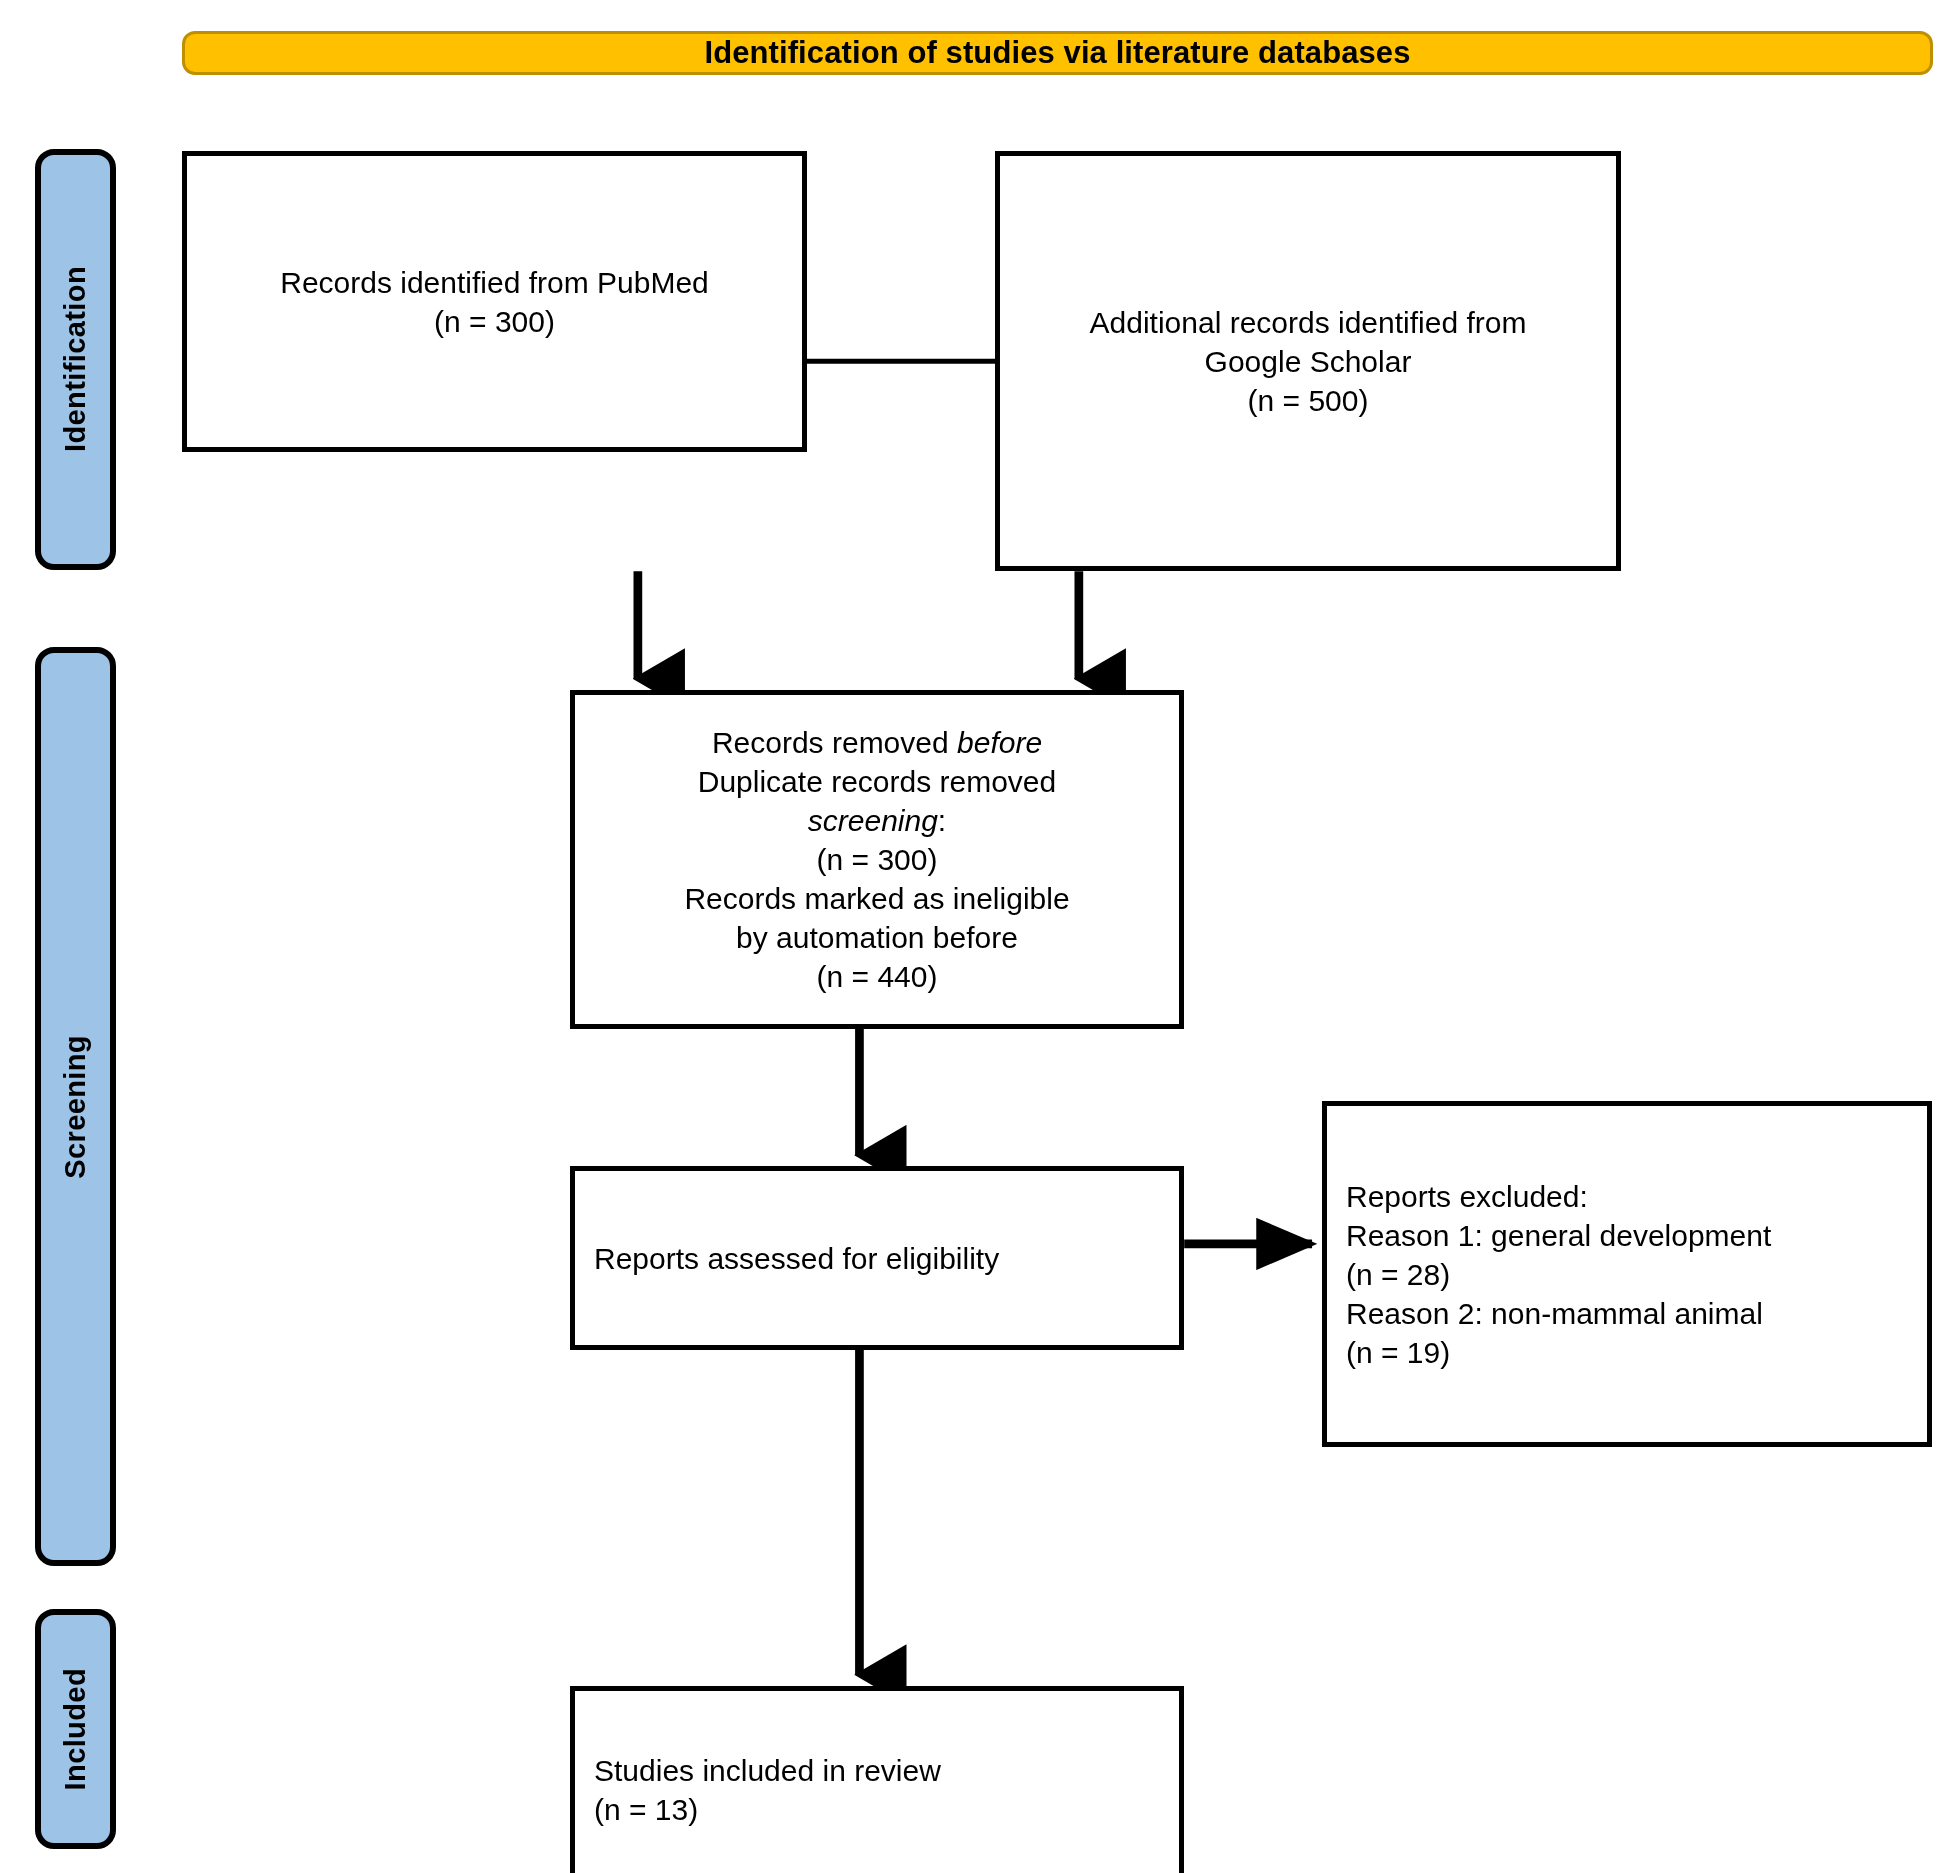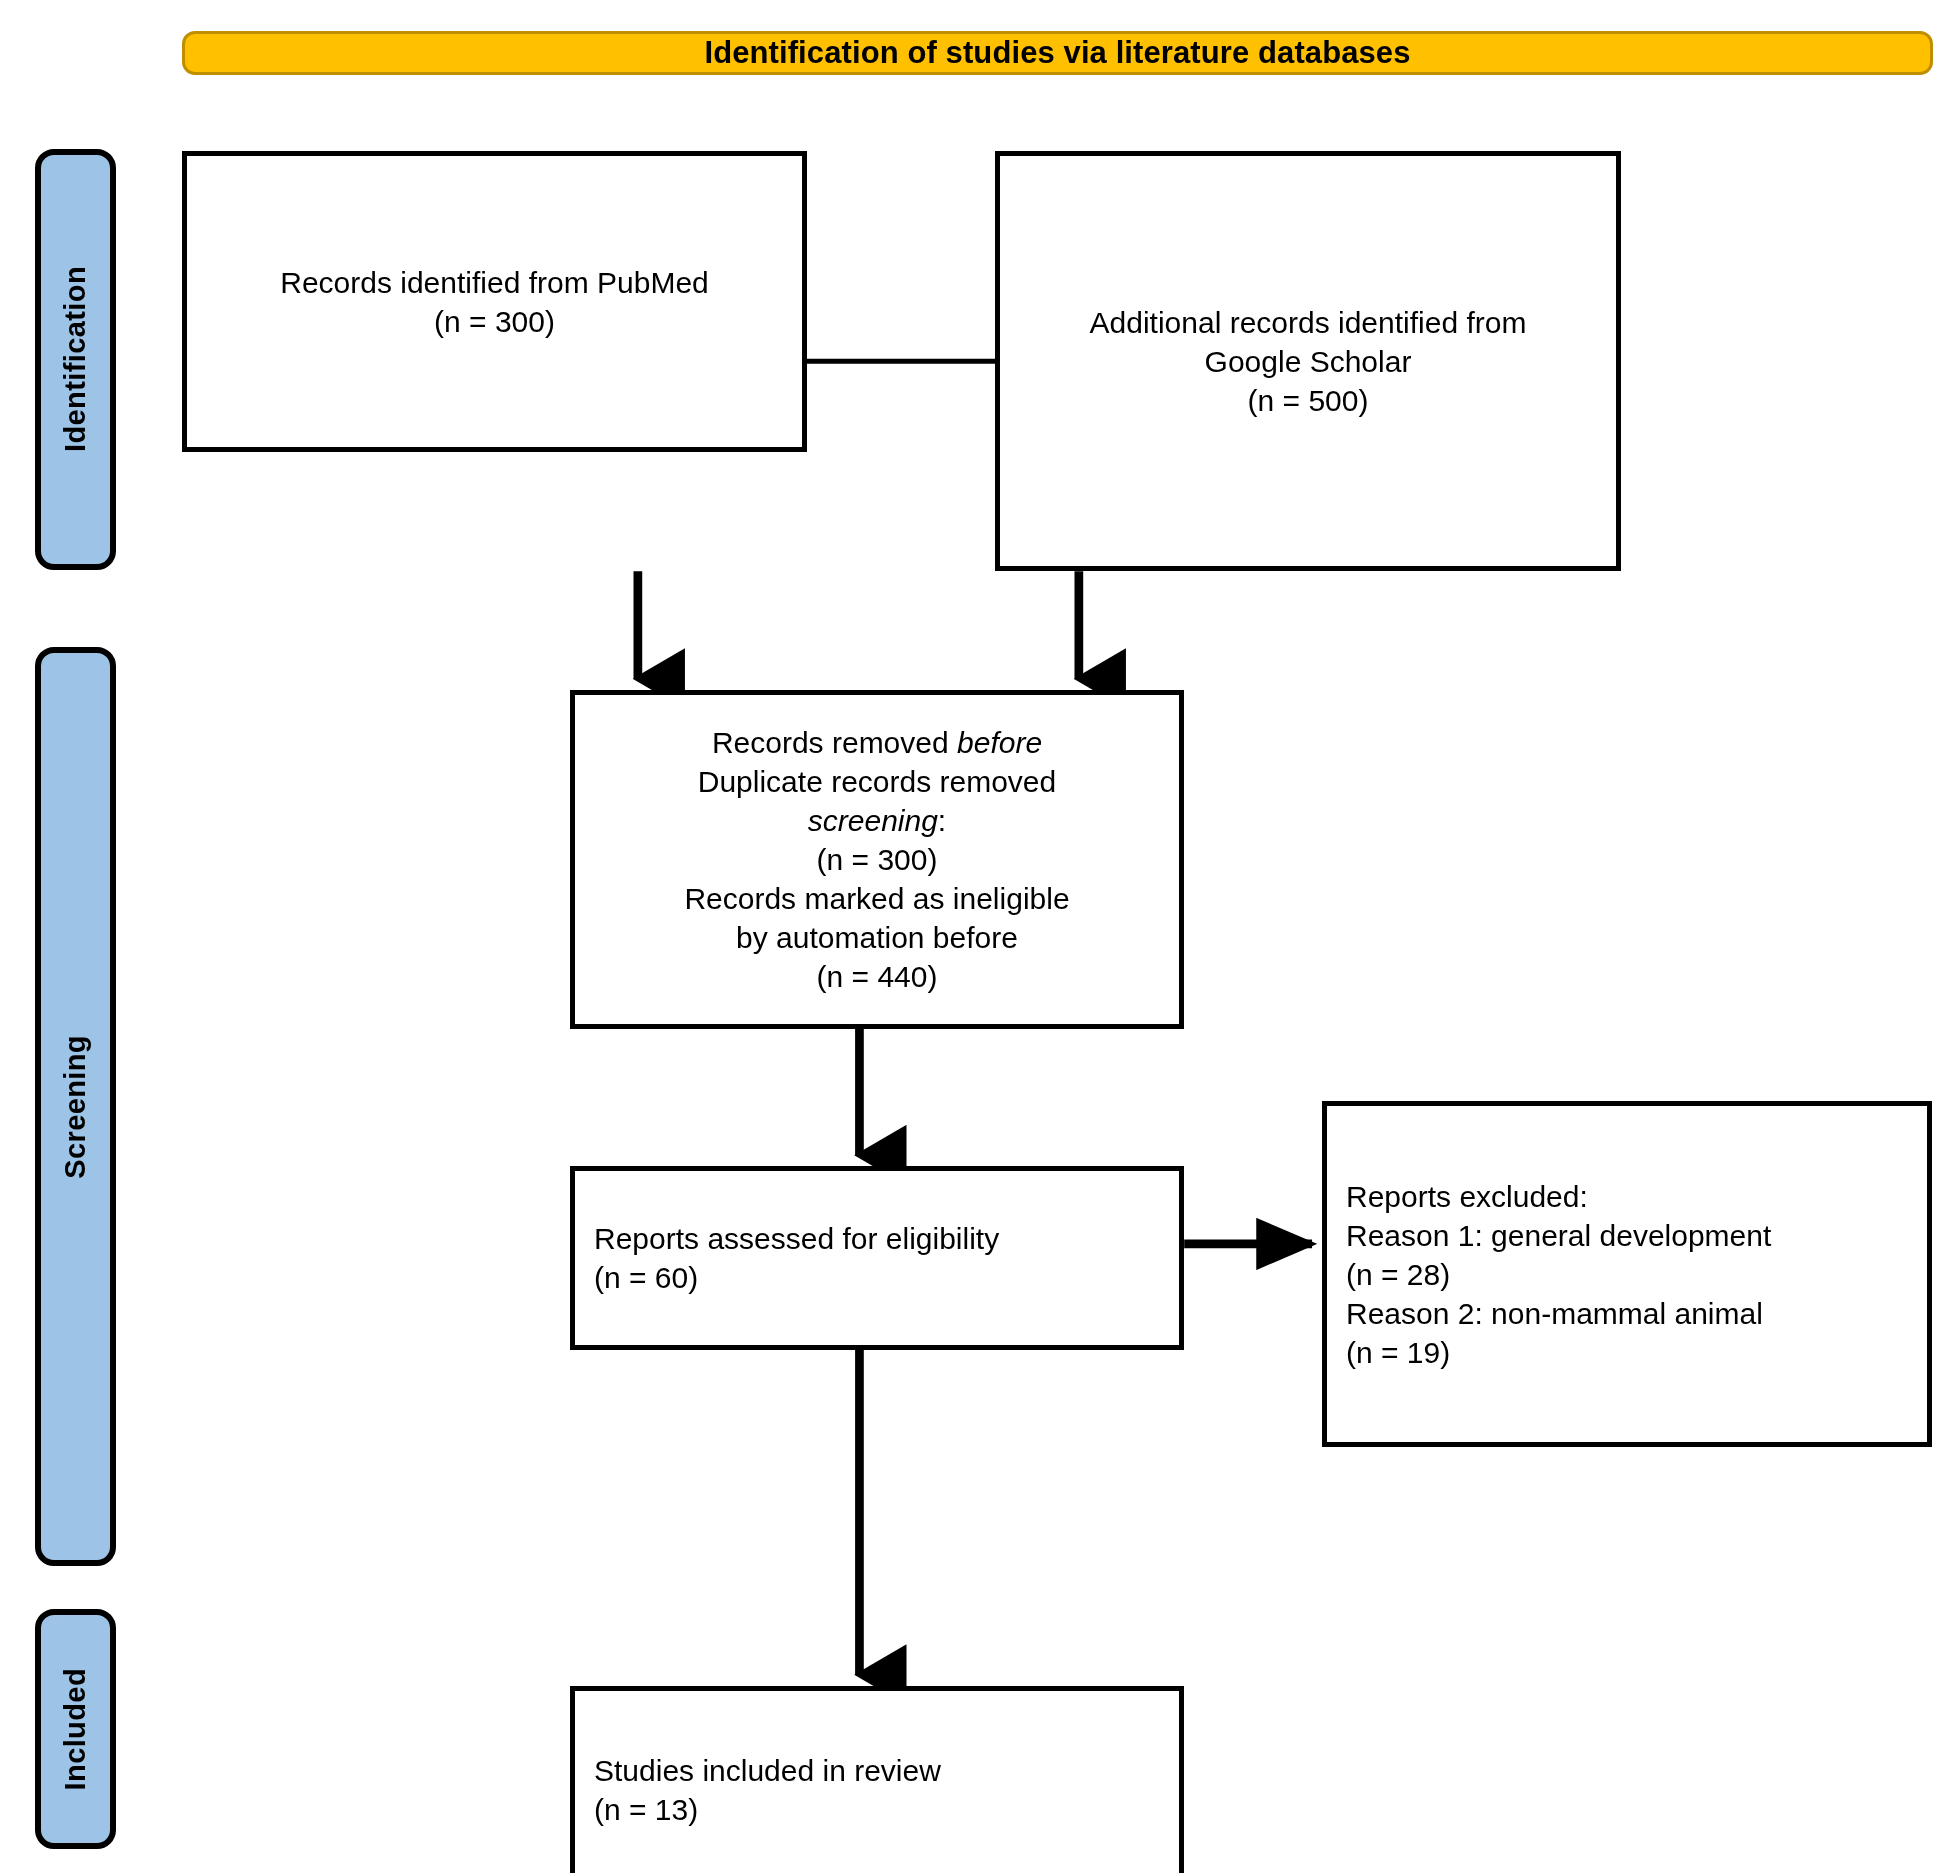--- a/index.html
+++ b/index.html
@@ -175,21 +175,20 @@
     <div class="line">Duplicate records removed</div>
     <div class="line"><span class="it">screening</span><span>:</span></div>
     <div class="line">(n = 300)</div>
     <div class="line">Records marked as ineligible</div>
     <div class="line">by automation before</div>
     <div class="line">(n = 440)</div>
   </div>
 
   <div class="flow-box left" id="box-eligibility">
     <div class="line">Reports assessed for eligibility</div>
-    <div class="line">(n = 60)</div>
   </div>
 
   <div class="flow-box left" id="box-excluded">
     <div class="line">Reports excluded:</div>
     <div class="line">Reason 1: general development</div>
     <div class="line">(n = 28)</div>
     <div class="line">Reason 2: non-mammal animal</div>
     <div class="line">(n = 19)</div>
   </div>
 

